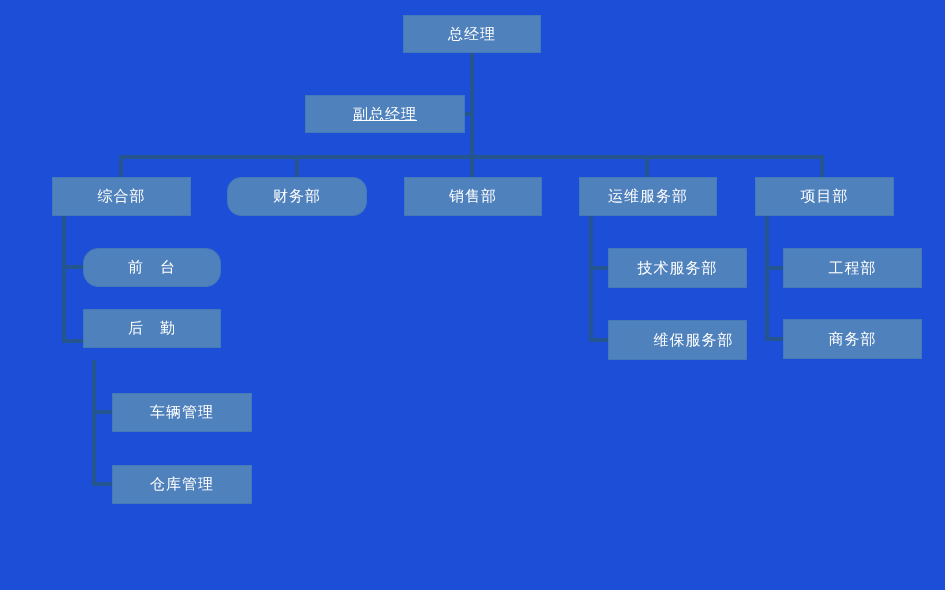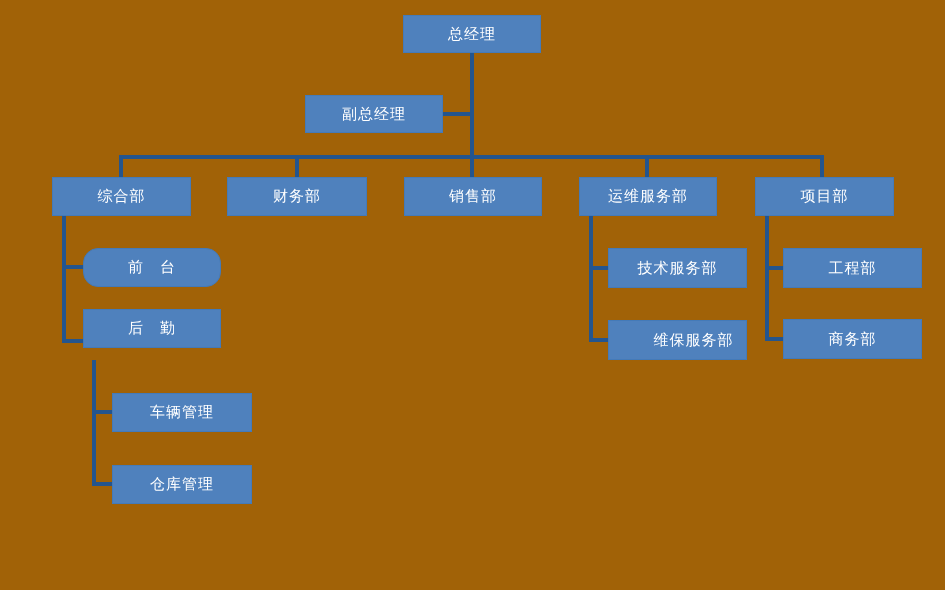--- a/index.html
+++ b/index.html
@@ -5,21 +5,21 @@
   html, body {
     margin: 0;
     padding: 0;
     background: #ffffff;
     font-family: "Liberation Sans", "DejaVu Sans", sans-serif;
   }
   .canvas {
     position: relative;
     width: 945px;
     height: 590px;
-    background: #a16207;
+    background: #1d4ed8;
     overflow: hidden;
   }
   .node {
     position: absolute;
     background: #4f81bd;
     border: 1px solid #447ab8;
     box-sizing: border-box;
     color: #ffffff;
     font-size: 15px;
     display: flex;
@@ -57,24 +57,24 @@
 
   <div class="line" style="left:589px; top:216px; width:4px;   height:126px;"></div>
   <div class="line" style="left:589px; top:266px; width:19px;  height:4px;"></div>
   <div class="line" style="left:589px; top:338px; width:19px;  height:4px;"></div>
 
   <div class="line" style="left:765px; top:216px; width:4px;   height:125px;"></div>
   <div class="line" style="left:765px; top:266px; width:18px;  height:4px;"></div>
   <div class="line" style="left:765px; top:337px; width:18px;  height:4px;"></div>
 
   <div class="node" style="left:403px; top:15px;  width:138px; height:38px;">总经理</div>
-  <div class="node" style="left:305px; top:95px;  width:138px; height:38px;">副总经理</div>
+  <div class="node" style="left:305px; top:95px;  width:160px; height:38px;text-decoration:underline;">副总经理</div>
 
   <div class="node" style="left:52px;  top:177px; width:139px; height:39px;">综合部</div>
-  <div class="node" style="left:227px; top:177px; width:140px; height:39px;">财务部</div>
+  <div class="node" style="left:227px; top:177px; width:140px; height:39px;border-radius:14px;">财务部</div>
   <div class="node" style="left:404px; top:177px; width:138px; height:39px;">销售部</div>
   <div class="node" style="left:579px; top:177px; width:138px; height:39px;">运维服务部</div>
   <div class="node" style="left:755px; top:177px; width:139px; height:39px;">项目部</div>
 
   <div class="node" style="left:83px;  top:248px; width:138px; height:39px;border-radius:15px;">前　台</div>
   <div class="node" style="left:83px;  top:309px; width:138px; height:39px;">后　勤</div>
   <div class="node" style="left:112px; top:465px; width:140px; height:39px;">仓库管理</div>
   <div class="node" style="left:112px; top:393px; width:140px; height:39px;">车辆管理</div>
 
   <div class="node" style="left:608px; top:248px; width:139px; height:40px;">技术服务部</div>

